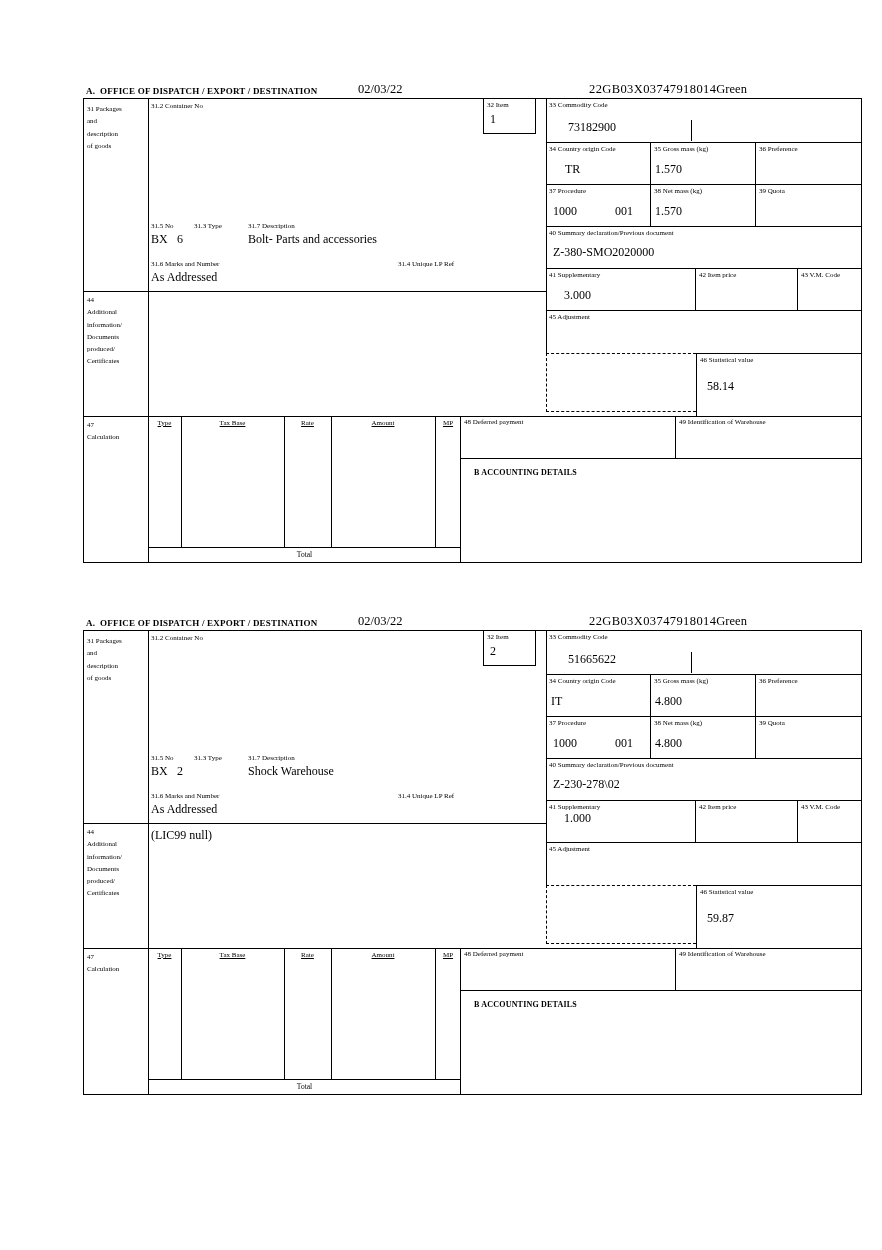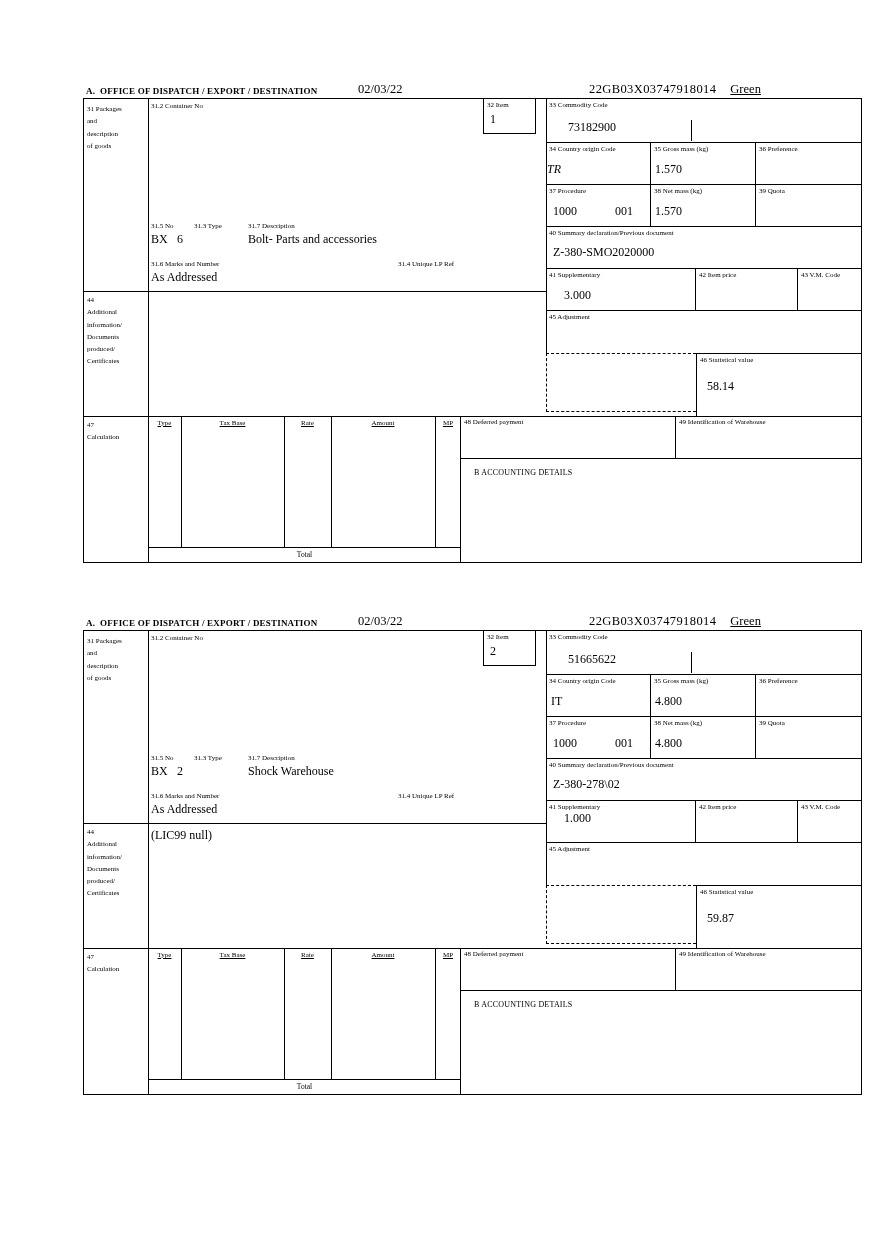--- a/index.html
+++ b/index.html
@@ -6,31 +6,31 @@
   html, body { background:#ffffff; }
   body {
     width:882px; height:1250px; position:relative;
     font-family:"Liberation Serif", serif; color:#000;
   }
   .block { position:absolute; left:83px; width:779px; }
   .hdr { position:relative; height:20px; }
   .a-label { position:absolute; left:3px; bottom:2px; font-size:9px; font-weight:bold; white-space:pre; letter-spacing:0.2px; }
   .hdr-date { position:absolute; left:275px; bottom:1px; font-size:12.5px; }
   .hdr-ref { position:absolute; left:506px; bottom:1px; font-size:12.5px; letter-spacing:0.4px; white-space:nowrap; }
-  .hdr-ref .route { margin-left:14px; letter-spacing:0;text-decoration:underline; }
+  .hdr-ref .route { letter-spacing:0; }
   .tbl { position:relative; height:465px; border:1px solid #000; }
   .abs, .cell, .vline, .hline, .colhead { position:absolute; }
   .vline { width:0; border-left:1px solid #000; }
   .hline { height:0; border-top:1px solid #000; }
   .lbl { font-size:7px; line-height:1.3; display:block; }
   .pre { white-space:pre-line; line-height:1.75; }
   .cell { padding:2px 0 0 3px; }
   .val { position:absolute; font-size:12px; white-space:nowrap; }
   .colhead { top:3px; font-size:7px; text-align:center;text-decoration:underline; }
-  .acct { font-size:8px; font-weight:normal; letter-spacing:0.2px;padding-left:10px; }
+  .acct { font-size:8px; font-weight:bold; letter-spacing:0.2px;padding-left:10px; }
   .total-row { text-align:center; font-size:7.5px; line-height:14px; border-top:1px solid #000; }
 </style>
 </head>
 <body>
 
 <div class="block" style="top:78px;">
   <div class="hdr">
     <span class="a-label">A.  OFFICE OF DISPATCH / EXPORT / DESTINATION</span>
     <span class="hdr-date">02/03/22</span>
     <span class="hdr-ref"><span>22GB03X03747918014</span><span class="route">Green</span></span>
@@ -59,21 +59,21 @@
     <div class="vline" style="left:462px; top:0; height:254px;"></div>
 
     <div class="cell" style="left:462px; top:0; width:316px; height:44px; border-bottom:1px solid #000;">
       <span class="lbl">33 Commodity Code</span>
       <span class="val" style="left:22px; top:21px;">73182900</span>
       <div class="vline" style="left:145px; top:21px; height:21px;"></div>
     </div>
 
     <div class="cell" style="left:462px; top:44px; width:105px; height:42px; border-right:1px solid #000; border-bottom:1px solid #000;">
       <span class="lbl">34 Country origin Code</span>
-      <span class="val" style="left:1px; top:19px;font-style:italic;">TR</span>
+      <span class="val" style="left:19px; top:19px;">TR</span>
     </div>
     <div class="cell" style="left:567px; top:44px; width:105px; height:42px; border-right:1px solid #000; border-bottom:1px solid #000;">
       <span class="lbl">35 Gross mass (kg)</span>
       <span class="val" style="left:4px; top:19px;">1.570</span>
     </div>
     <div class="cell" style="left:672px; top:44px; width:106px; height:42px; border-bottom:1px solid #000;">
       <span class="lbl">36 Preference</span>
     </div>
 
     <div class="cell" style="left:462px; top:86px; width:105px; height:42px; border-right:1px solid #000; border-bottom:1px solid #000;">
@@ -210,21 +210,21 @@
     <div class="cell" style="left:567px; top:86px; width:105px; height:42px; border-right:1px solid #000; border-bottom:1px solid #000;">
       <span class="lbl">38 Net mass (kg)</span>
       <span class="val" style="left:4px; top:19px;">4.800</span>
     </div>
     <div class="cell" style="left:672px; top:86px; width:106px; height:42px; border-bottom:1px solid #000;">
       <span class="lbl">39 Quota</span>
     </div>
 
     <div class="cell" style="left:462px; top:128px; width:316px; height:42px; border-bottom:1px solid #000;">
       <span class="lbl">40 Summary declaration/Previous document</span>
-      <span class="val" style="left:7px; top:18px;">Z-380-278\02</span>
+      <span class="val" style="left:7px; top:18px;">Z-230-278\02</span>
     </div>
 
     <div class="cell" style="left:462px; top:170px; width:150px; height:42px; border-right:1px solid #000; border-bottom:1px solid #000;">
       <span class="lbl">41 Supplementary</span>
       <span class="val" style="left:18px; top:10px;">1.000</span>
     </div>
     <div class="cell" style="left:612px; top:170px; width:102px; height:42px; border-right:1px solid #000; border-bottom:1px solid #000;">
       <span class="lbl">42 Item price</span>
     </div>
     <div class="cell" style="left:714px; top:170px; width:64px; height:42px; border-bottom:1px solid #000;">

